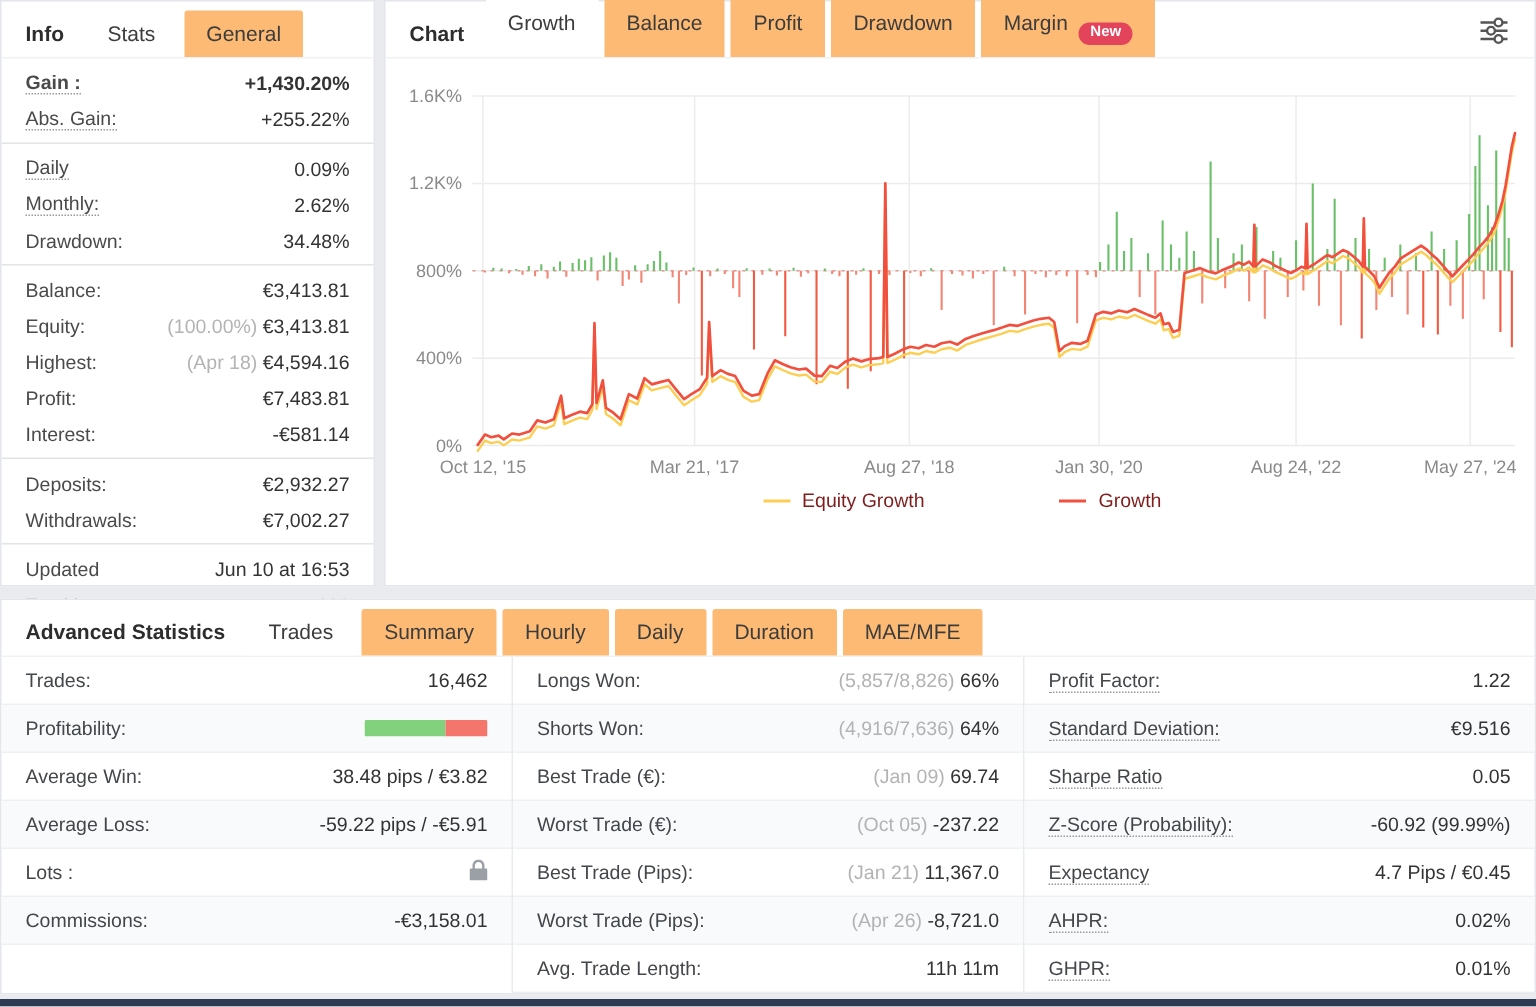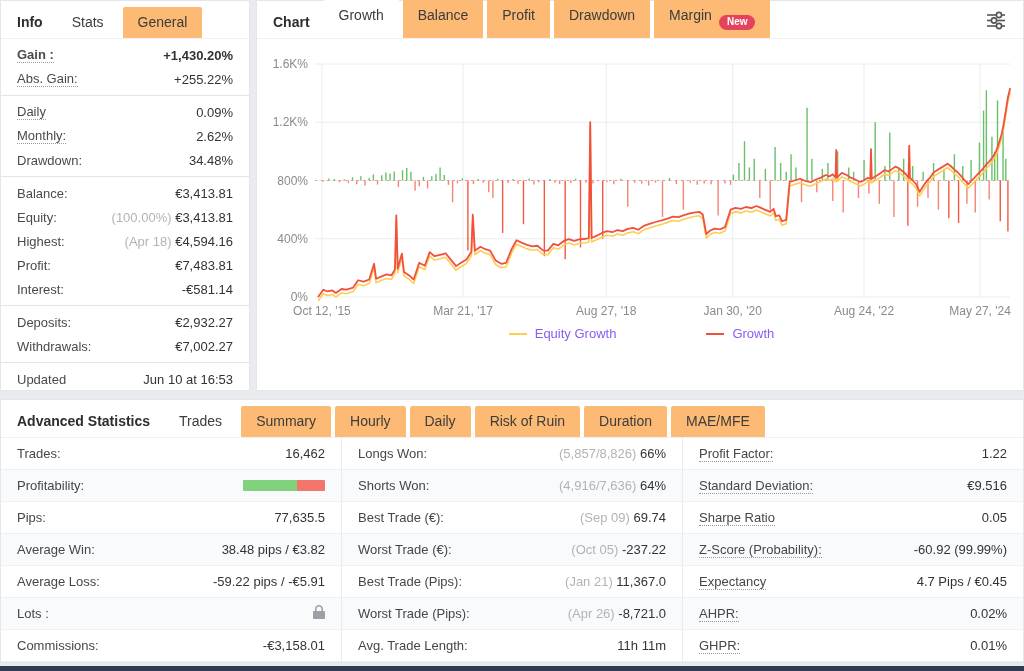--- a/index.html
+++ b/index.html
@@ -28,21 +28,21 @@
   .lp-row .val { color:#333; text-align:right; }
   .dotted { border-bottom:1px dotted #9a9a9a; cursor:help; }
   .bold { font-weight:bold; }
   .green { color:#23a43f; }
   .gray-pre { color:#b3b3b3; }
   .lp-divider { border-top:1px solid #e2e4e7; margin:4px 0; }
 
   
   .chart-wrap { padding:2px 0 0 3px; }
   .legend { display:flex; justify-content:center; gap:90px; margin-top:4px; }
-  .legend-item { display:flex; align-items:center; gap:8px; font-size:13px; color:#8b5cf6; cursor:pointer; }
+  .legend-item { display:flex; align-items:center; gap:8px; font-size:13px; color:#7f1d1d; cursor:pointer; }
   .legend-dash { width:18px; height:0; border-top:2px solid; display:inline-block; }
 
   
   .stats-table { display:flex; }
   .stats-col { flex:1; }
   .stats-col + .stats-col { border-left:1px solid #e8ebef; }
   .cell-row { display:flex; justify-content:space-between; align-items:center; height:32px; padding:0 16px; border-bottom:1px solid #eef1f4; }
   .cell-row:nth-child(even) { background:#f8fafc; }
   .cell-row .lbl { color:#44474a; }
   .cell-row .val { color:#333; text-align:right; white-space:nowrap; }
@@ -360,23 +360,20 @@
           <div class="tab">
             <span>Summary</span>
           </div>
           <div class="tab">
             <span>Hourly</span>
           </div>
           <div class="tab">
             <span>Daily</span>
           </div>
           <div class="tab">
-            <span>Risk of Ruin</span>
-          </div>
-          <div class="tab">
             <span>Duration</span>
           </div>
           <div class="tab">
             <span>MAE/MFE</span>
           </div>
         </div>
     </div>
     <div class="stats-table" id="stats-table">
         <div class="stats-col">
           <div class="cell-row">
@@ -384,24 +381,20 @@
             <span class="val">16,462</span>
           </div>
           <div class="cell-row">
             <span class="lbl">Profitability:</span>
             <div class="profit-bar">
               <div class="g" style="width: 66%;"></div>
               <div class="r"></div>
             </div>
           </div>
           <div class="cell-row">
-            <span class="lbl">Pips:</span>
-            <span class="val">77,635.5</span>
-          </div>
-          <div class="cell-row">
             <span class="lbl">Average Win:</span>
             <span class="val">38.48 pips / €3.82</span>
           </div>
           <div class="cell-row">
             <span class="lbl">Average Loss:</span>
             <span class="val">-59.22 pips / -€5.91</span>
           </div>
           <div class="cell-row">
             <span class="lbl">Lots :</span>
             <span class="val"><svg width="12" height="14" viewBox="0 0 12 14">
@@ -417,21 +410,21 @@
           <div class="cell-row">
             <span class="lbl">Longs Won:</span>
             <span class="val"><span class="gray-pre">(5,857/8,826) </span>66%</span>
           </div>
           <div class="cell-row">
             <span class="lbl">Shorts Won:</span>
             <span class="val"><span class="gray-pre">(4,916/7,636) </span>64%</span>
           </div>
           <div class="cell-row">
             <span class="lbl">Best Trade (€):</span>
-            <span class="val"><span class="gray-pre">(Sep 09) </span>69.74</span>
+            <span class="val"><span class="gray-pre">(Jan 09) </span>69.74</span>
           </div>
           <div class="cell-row">
             <span class="lbl">Worst Trade (€):</span>
             <span class="val"><span class="gray-pre">(Oct 05) </span>-237.22</span>
           </div>
           <div class="cell-row">
             <span class="lbl">Best Trade (Pips):</span>
             <span class="val"><span class="gray-pre">(Jan 21) </span>11,367.0</span>
           </div>
           <div class="cell-row">

